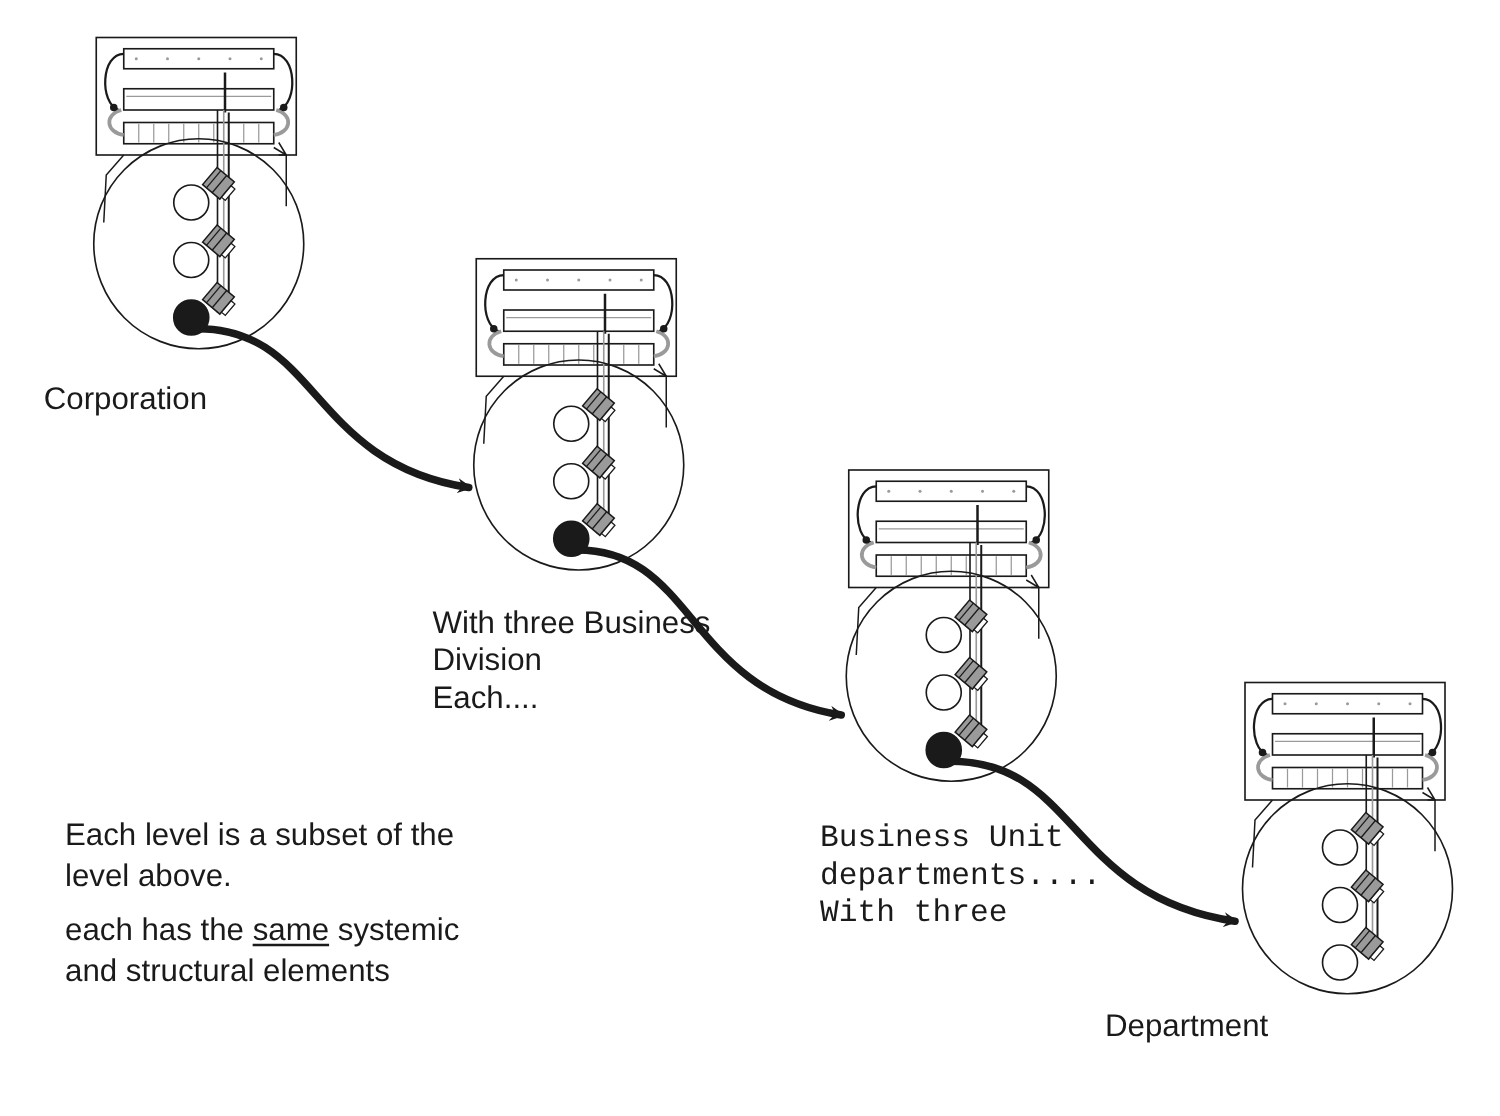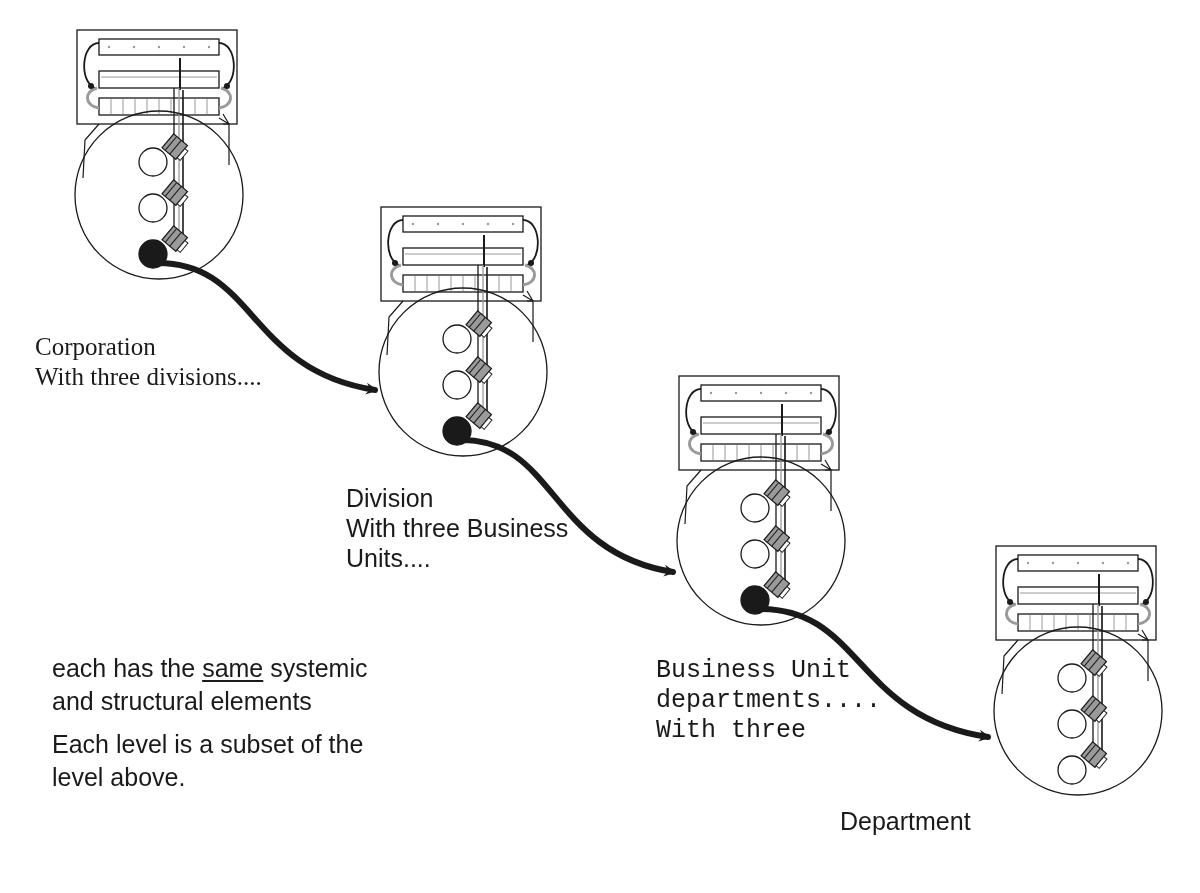--- a/index.html
+++ b/index.html
@@ -247,43 +247,42 @@
         </g>
       </g>
     </g>
   <g id="connectors">
       <path d="M153,263 C255.60000000000002,259 245.60000000000002,370 375,390" fill="none" stroke="#1a1a1a" stroke-width="6" stroke-linecap="round" marker-end="url(#arrowhead)"></path>
       <path d="M457,440 C556.9,436 546.9,552 673,572" fill="none" stroke="#1a1a1a" stroke-width="6" stroke-linecap="round" marker-end="url(#arrowhead)"></path>
       <path d="M755,609 C862.55,605 852.55,717 988,737" fill="none" stroke="#1a1a1a" stroke-width="6" stroke-linecap="round" marker-end="url(#arrowhead)"></path>
     </g>
 </svg>
 
-<div class="label" style="left:35px; top:332px;font-family:Liberation Serif, serif;">
+<div class="label" style="left:35px; top:304px;">
   <div>Corporation</div>
-  <div>With three divisions....</div>
 </div>
 
 <div class="label" style="left:346px; top:483px;">
+  <div>With three Business</div>
   <div>Division</div>
-  <div>With three Business</div>
-  <div>Units....</div>
+  <div>Each....</div>
 </div>
 
 <div class="label" style="left:656px; top:656px;font-family:Liberation Mono, monospace;">
   <div>Business Unit</div>
   <div>departments....</div>
   <div>With three</div>
 </div>
 
-<div class="label" style="left:840px; top:806px;">
+<div class="label" style="left:884px; top:806px;">
   <div>Department</div>
 </div>
 
 <div class="note" style="left:52px; top:652px;">
+  <p>
+    <span>Each level is a subset of the</span><br>
+    <span>level above.</span>
+  </p>
   <p>
     <span>each has the </span><span class="u">same</span><span> systemic</span><br>
     <span>and structural elements</span>
   </p>
-  <p>
-    <span>Each level is a subset of the</span><br>
-    <span>level above.</span>
-  </p>
 </div>
 
 </body></html>

